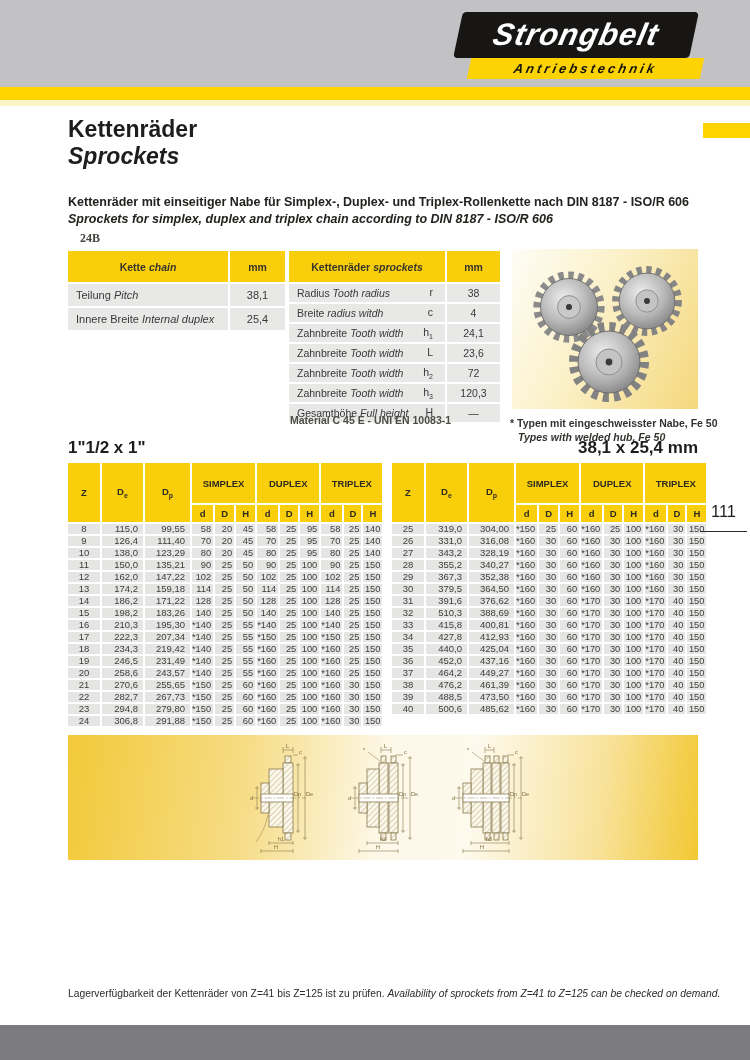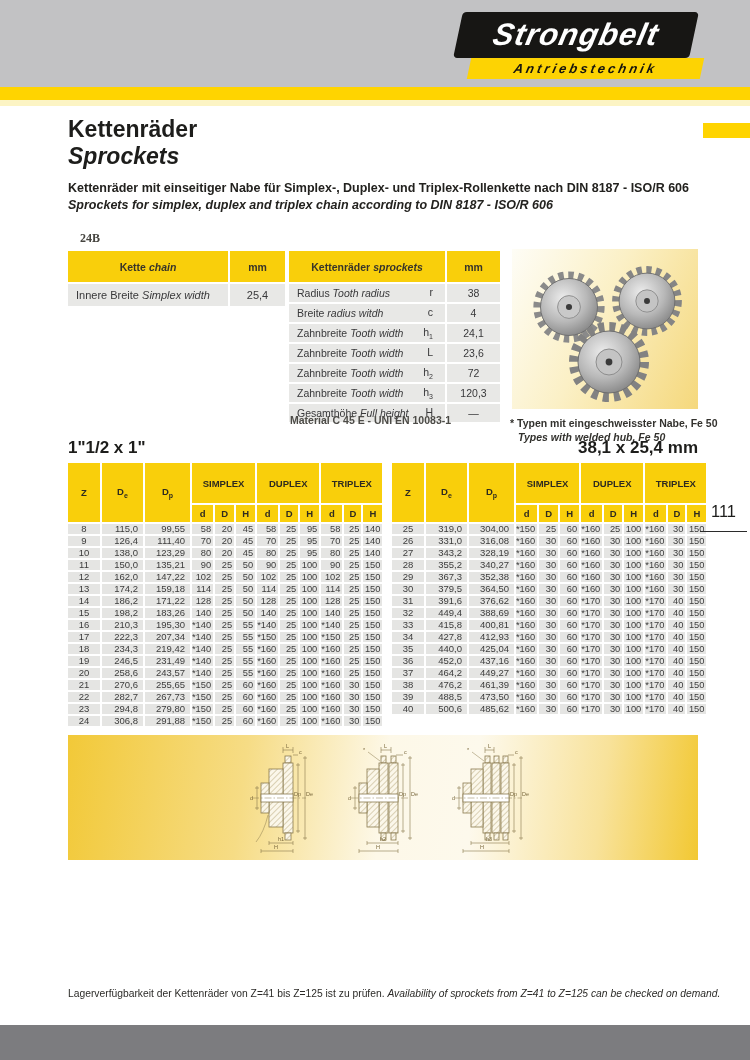--- a/index.html
+++ b/index.html
@@ -19,21 +19,21 @@
     transform:skewX(-12deg);display:flex;align-items:center;justify-content:center;}
   .logo-yellow span{font-size:13px;font-weight:bold;font-style:italic;color:#15140f;letter-spacing:3px;}
   .bar-yellow{left:0;top:87px;width:750px;height:13px;background:#ffd400;}
   .bar-fade{left:0;top:100px;width:750px;height:6px;background:#fcf4c4;}
 
   
   .page-title{left:68px;top:116px;line-height:27px;font-size:23px;font-weight:bold;}
   .page-title .en{font-style:italic;}
   .title-tab{left:703px;top:123px;width:47px;height:15px;background:#ffd400;}
 
-  .intro{left:68px;top:180px;width:655px;font-size:12.5px;font-weight:bold;line-height:17px;color:#23221f;}
+  .intro{left:68px;top:194px;width:655px;font-size:12.5px;font-weight:bold;line-height:17px;color:#23221f;}
   .intro .en{font-style:italic;}
   .typecode{left:80px;top:231px;font-size:12px;font-weight:bold;color:#45443f;font-family:Liberation Serif, serif;}
 
   
   table{border-collapse:separate;border-spacing:2px;}
   .mini{table-layout:fixed;}
   .mini th{background:#f9cf0b;font-size:10.5px;font-weight:bold;color:#37342a;text-align:center;vertical-align:middle;}
   .mini td{background:#e8e8e6;font-size:11px;color:#38383a;vertical-align:middle;}
   .mini td.lbl{padding-left:8px;position:relative;}
   .mini td.lbl i{font-style:italic;}
@@ -117,22 +117,26 @@
       <col style="width:55px">
     </colgroup>
   <thead>
     <tr>
       <th><span>Kette</span> <i>chain</i></th>
       <th>mm</th>
     </tr>
   </thead>
   <tbody>
 
-      <tr>
-      <td class="lbl"><span>Innere Breite</span> <i>Simplex width</i><span class="sym"><span></span><sub></sub></span></td>
+  <tr>
+      <td class="lbl"><span>Teilung</span> <i>Pitch</i><span class="sym"><span></span><sub></sub></span></td>
+      <td class="val">38,1</td>
+    </tr>
+      <tr>
+      <td class="lbl"><span>Innere Breite</span> <i>Internal duplex</i><span class="sym"><span></span><sub></sub></span></td>
       <td class="val">25,4</td>
     </tr>
     </tbody>
 </table>
 
 <table class="abs mini sprocket-table">
   <colgroup>
       <col style="width:156px">
       <col style="width:53px">
     </colgroup>
@@ -623,21 +627,21 @@
       <td>60</td>
       <td>*170</td>
       <td>30</td>
       <td>100</td>
       <td>*170</td>
       <td>40</td>
       <td>150</td>
     </tr>
       <tr>
       <td class="z">32</td>
-      <td class="pad">449,4</td>
+      <td class="pad">510,3</td>
       <td class="pad">388,69</td>
       <td>*160</td>
       <td>30</td>
       <td>60</td>
       <td>*170</td>
       <td>30</td>
       <td>100</td>
       <td>*170</td>
       <td>40</td>
       <td>150</td>

